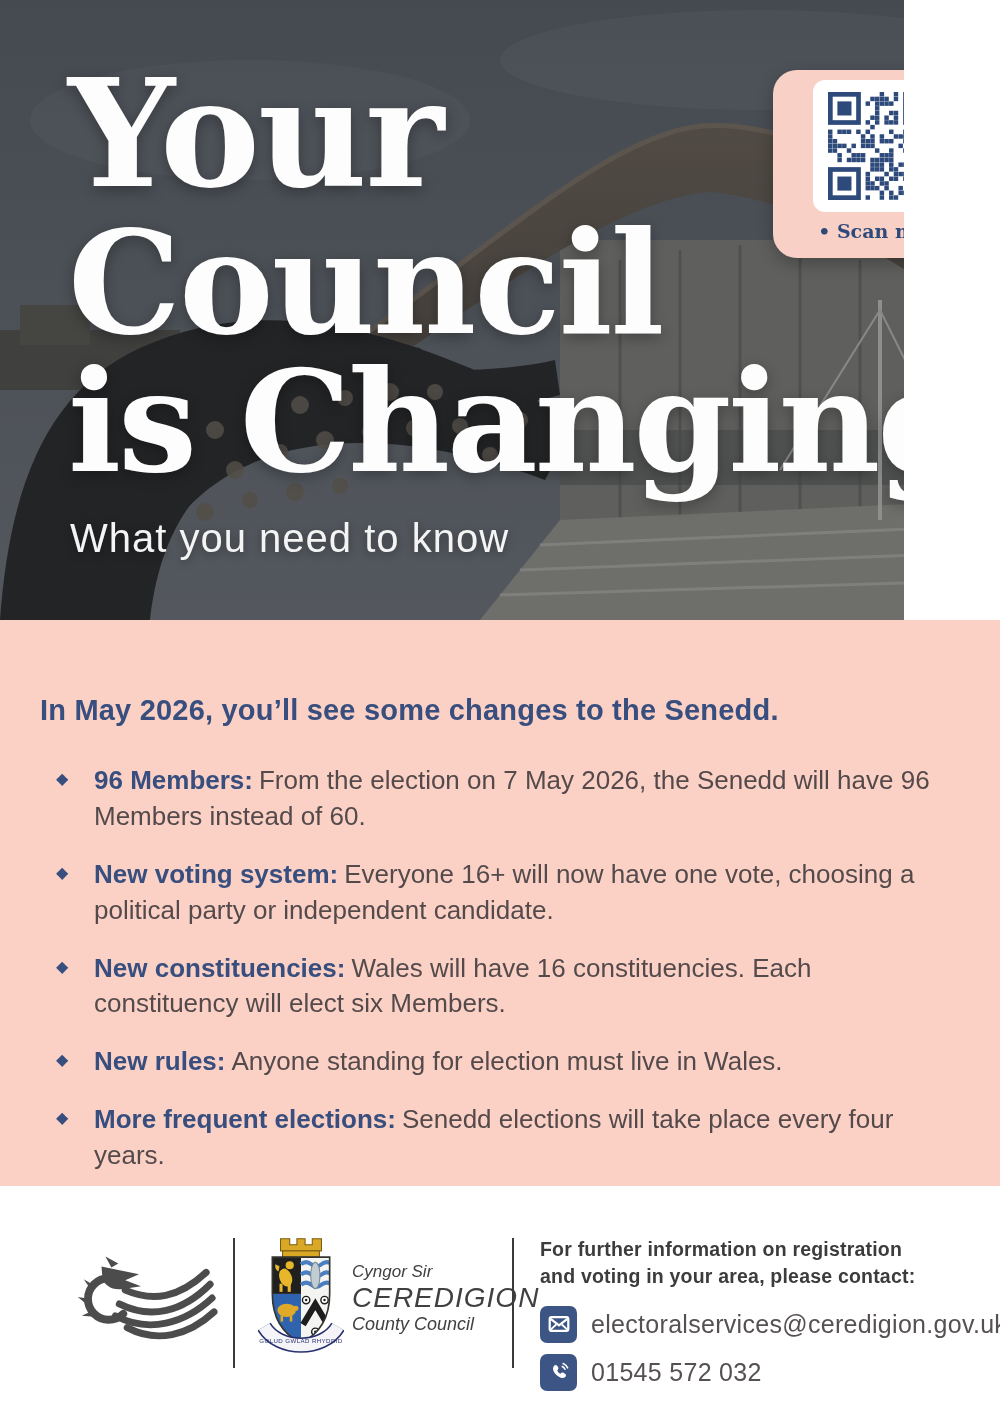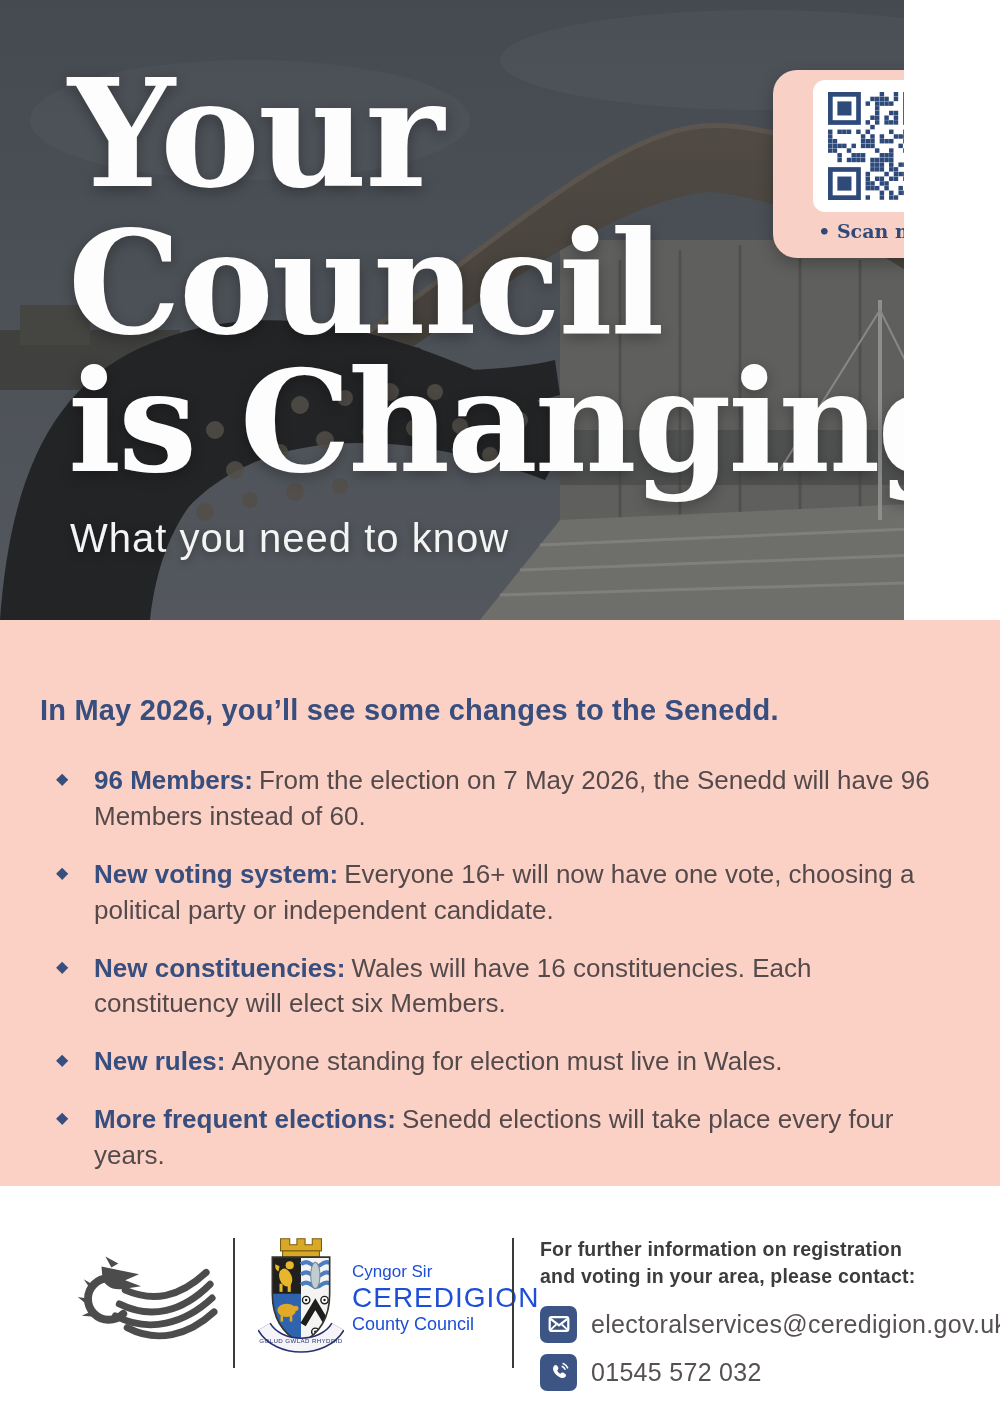--- a/index.html
+++ b/index.html
@@ -36,21 +36,21 @@
     color:#544a4c; font-size:26px; line-height:1.38; max-width:840px; }
   .content li .diamond { position:absolute; left:16px; top:5px; font-size:16px; color:#374e7e; }
   .content li strong { color:#374e7e; font-weight:bold; margin-right:6px; }
   
   .footer { position:absolute; top:1186px; left:0; width:1000px; height:228px; background:#ffffff; }
   .dragon { position:absolute; left:62px; top:1252px; }
   .vdiv { position:absolute; top:1238px; width:2px; height:130px; background:#3a3a3a; }
   .vdiv.d1 { left:233px; }
   .vdiv.d2 { left:512px; }
   .crest { position:absolute; left:258px; top:1236px; }
-  .council-text { position:absolute; left:352px; top:1262px; color:#1d4ed8; line-height:1.15; }
+  .council-text { position:absolute; left:352px; top:1262px; color:#404040; line-height:1.15;font-style:italic; }
   .council-text .l1 { font-size:17px; }
   .council-text .l2 { font-size:28px; letter-spacing:1px; }
   .council-text .l3 { font-size:18px; }
   .contact { position:absolute; left:540px; top:1236px; }
   .contact-heading { color:#3d3c3c; font-weight:bold; font-size:19.5px; line-height:1.38;
     letter-spacing:.2px; margin:0 0 16px 0; }
   .contact-row { display:flex; align-items:center; margin-bottom:11px; }
   .icon-sq { width:37px; height:37px; border-radius:7px; background:#3c5585;
     display:flex; align-items:center; justify-content:center; flex:0 0 auto; }
   .contact-row .txt { margin-left:14px; color:#565051; font-size:25px; letter-spacing:.3px; }

